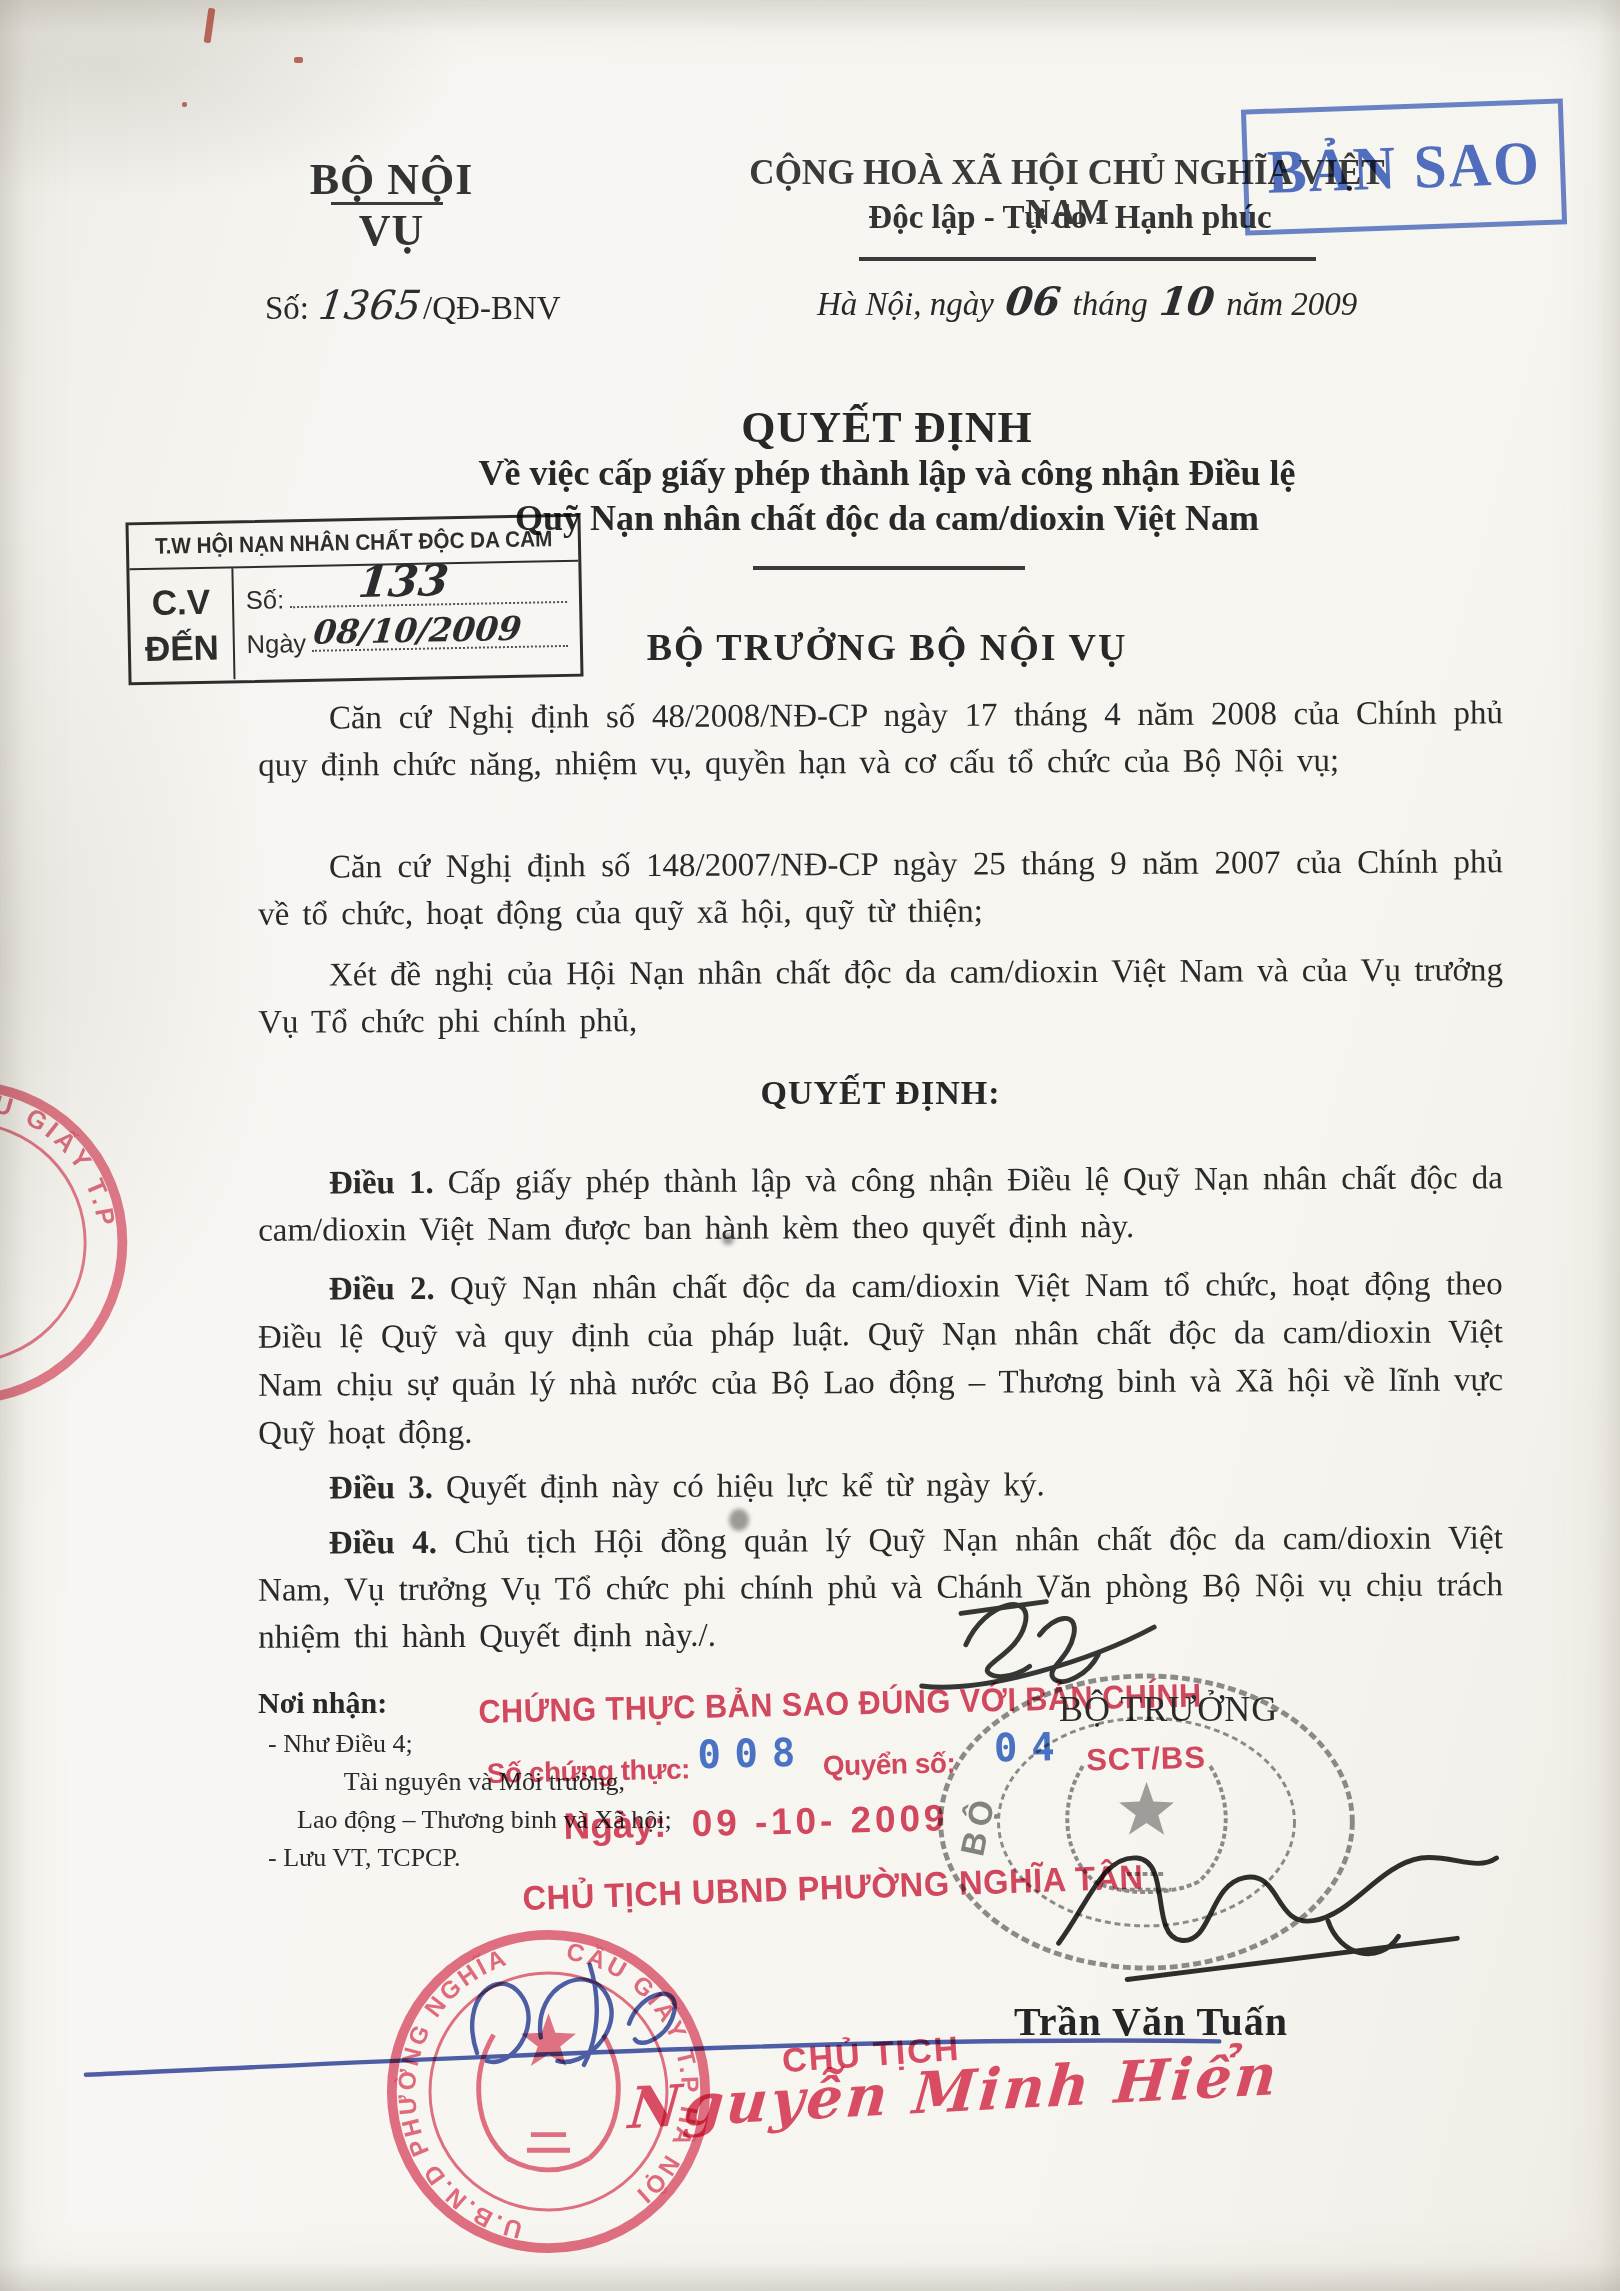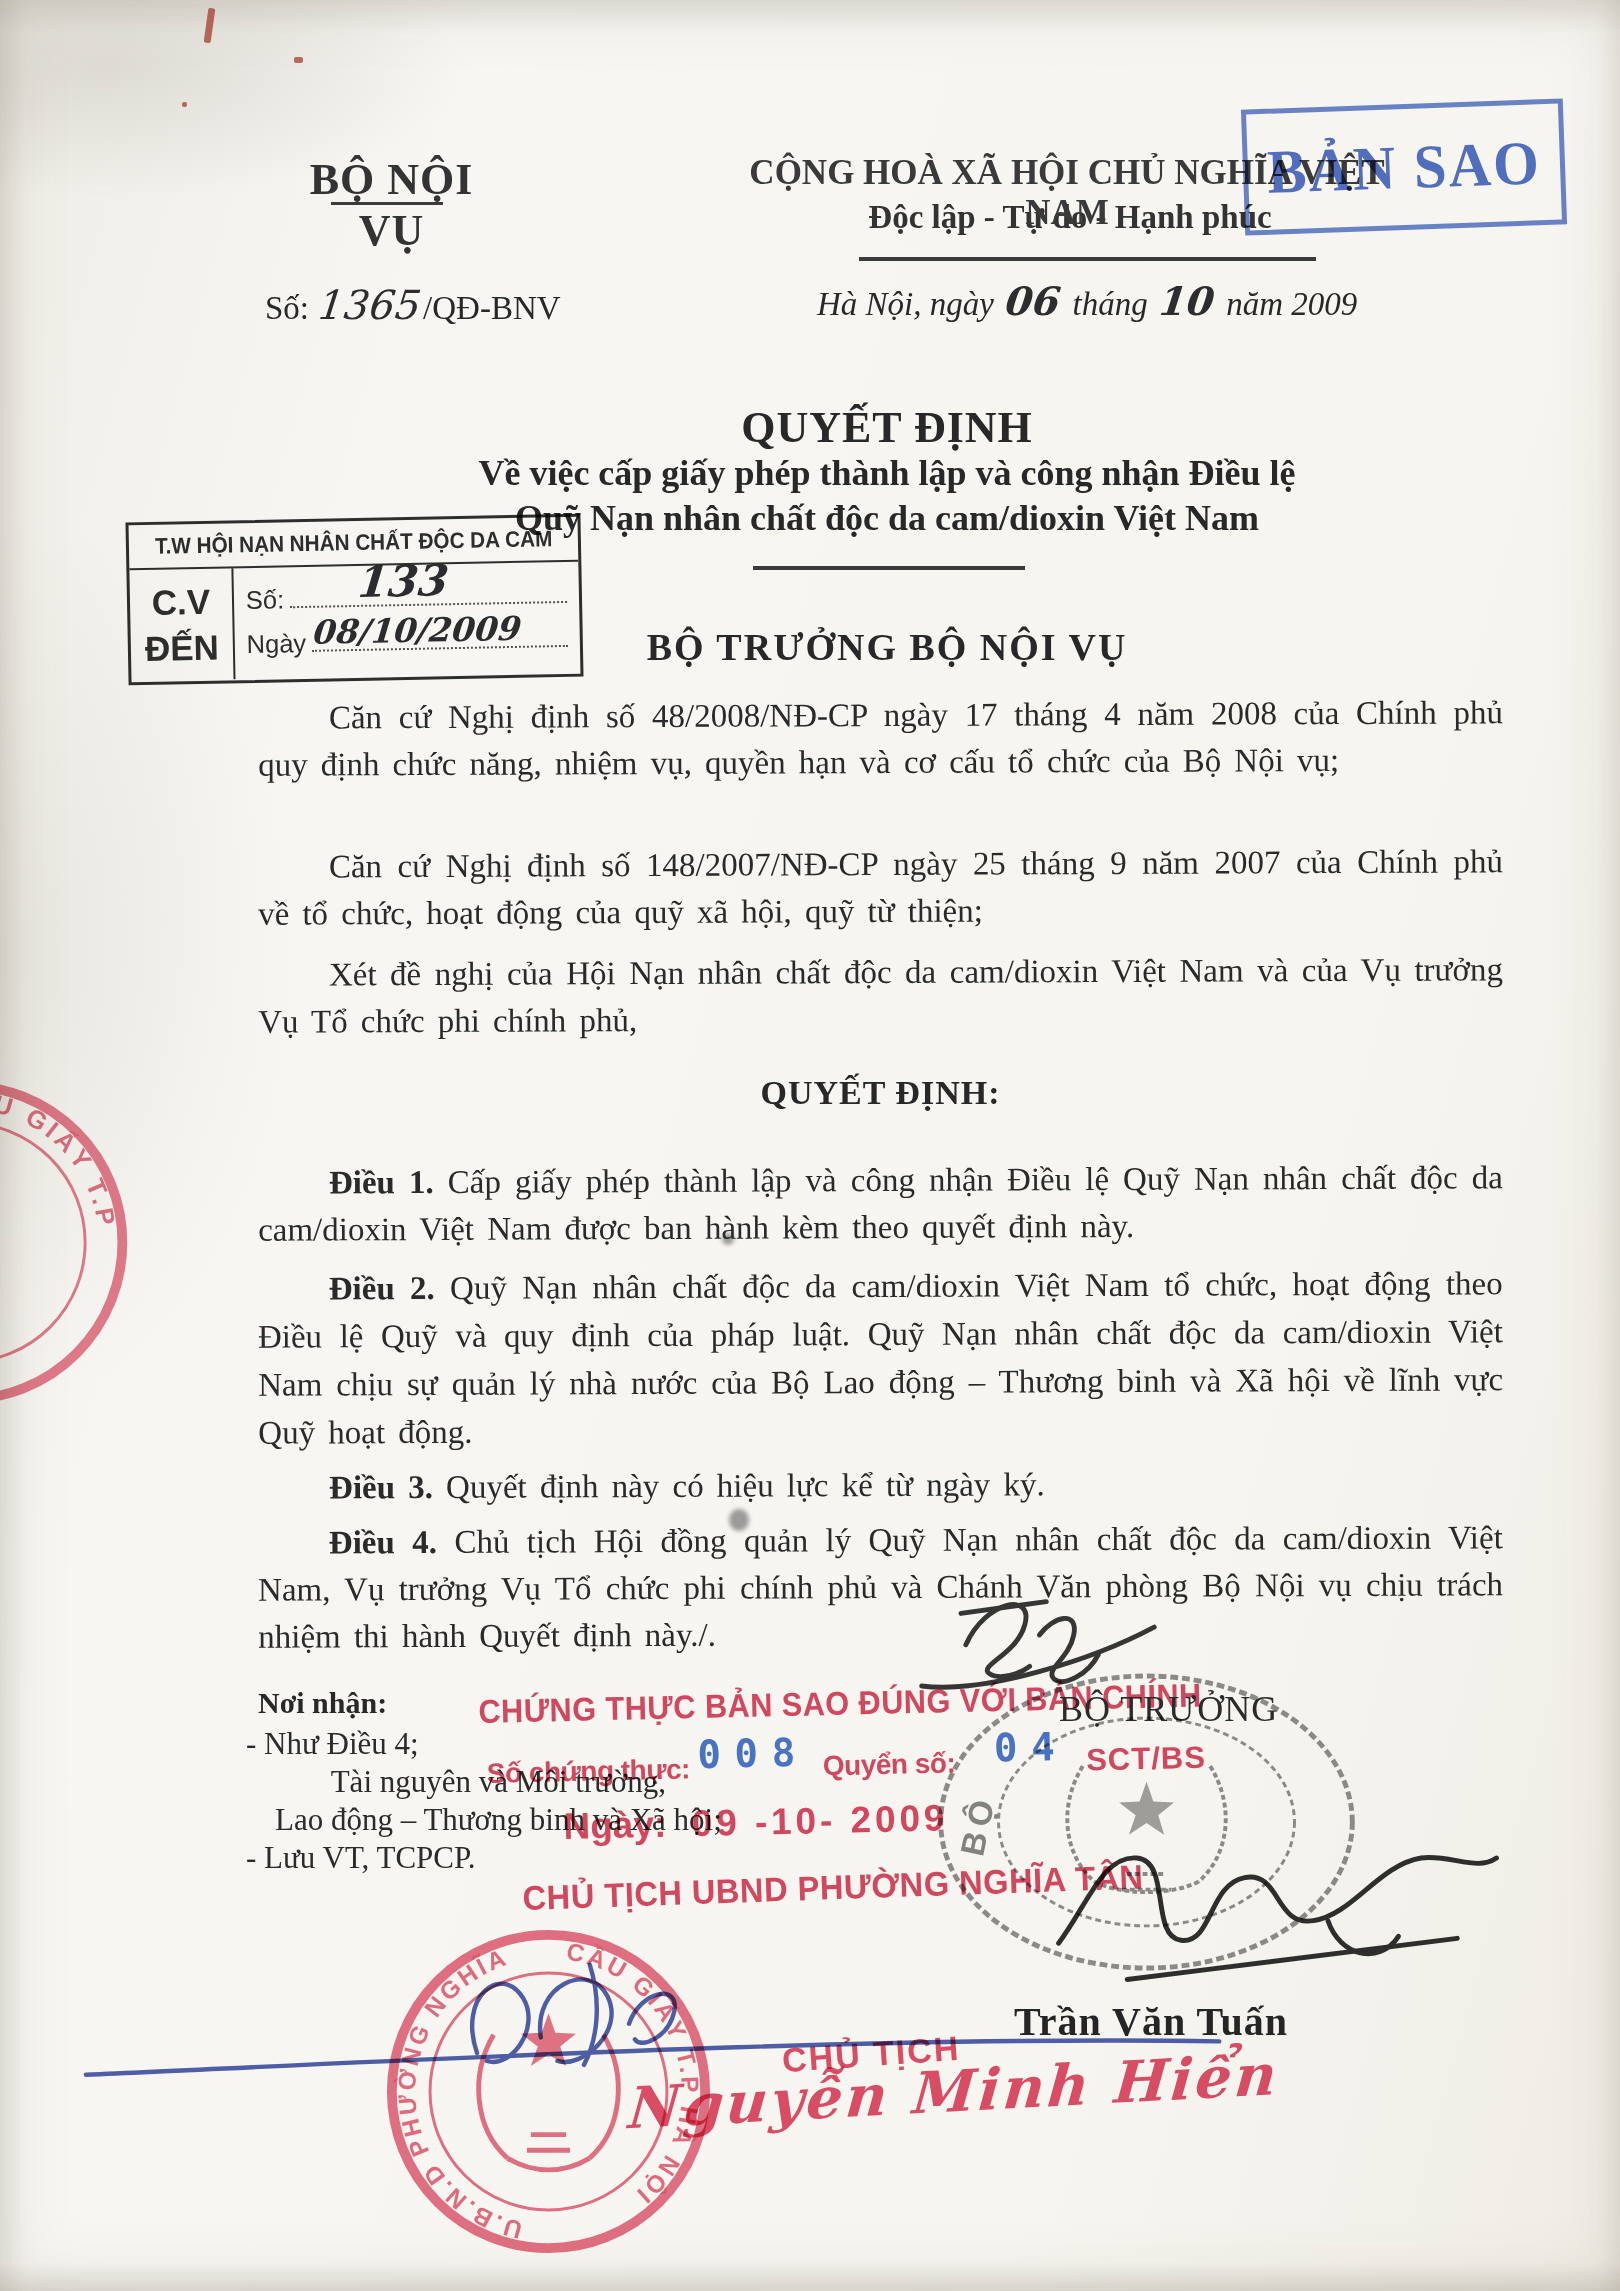--- a/index.html
+++ b/index.html
@@ -78,21 +78,21 @@
   .fieldline { display:flex; align-items:flex-end; font-size:25.5px; }
   .dots { flex:1; border-bottom:2.9px dotted #555; margin:0 2px 5.9px 5.9px; position:relative; height:9.8px; }
   .dots .hw { position:absolute; bottom:-2px; }
   .hw-so { left:69px; font-size:43px; font-weight:bold; }
   .hw-ngay { left:2px; font-size:33px; font-weight:bold; }
 
   .authority { top:625px; font-size:38px; letter-spacing:2px; }
   .decide-heading { left:258px; width:1245px; top:1074px; text-align:center; font-size:34px; letter-spacing:1px; }
 
   .noinhan { left:258px; top:1686px; font-size:30px; font-weight:bold; }
-  .recips { left:246px; top:1725px; font-size:31px; line-height:38px; color:#2b2b2b; }
+  .recips { left:268px; top:1725px; font-size:26px; line-height:38px; color:#2b2b2b; }
   .r-indent { padding-left:29px;text-align:center; }
 
   
   .cert { color:#d94a63; font-family:"Liberation Sans",sans-serif; font-weight:bold; }
   .cert-l1 { left:478px; top:1693px; font-size:33px; transform:rotate(-1.3deg) scaleX(.93); transform-origin:left top; letter-spacing:0.5px; }
   .cert-l2 { left:486px; top:1737px; display:flex; align-items:flex-end; transform:rotate(-1.3deg); transform-origin:left top; }
   .cert-l2 .rlabel { font-size:28px; letter-spacing:-0.5px; }
   .bluedigits { font-family:"DejaVu Sans Mono", monospace; font-weight:bold; color:#4b77cf; font-size:39px; letter-spacing:13.7px; margin:0 0 7.8px 7.8px; }
   .cert-l2 .q { margin-left:13.7px; }
   .cert-l2 .suffix { font-size:31px; margin-left:17.6px; margin-bottom:-2px; letter-spacing:1px; }

